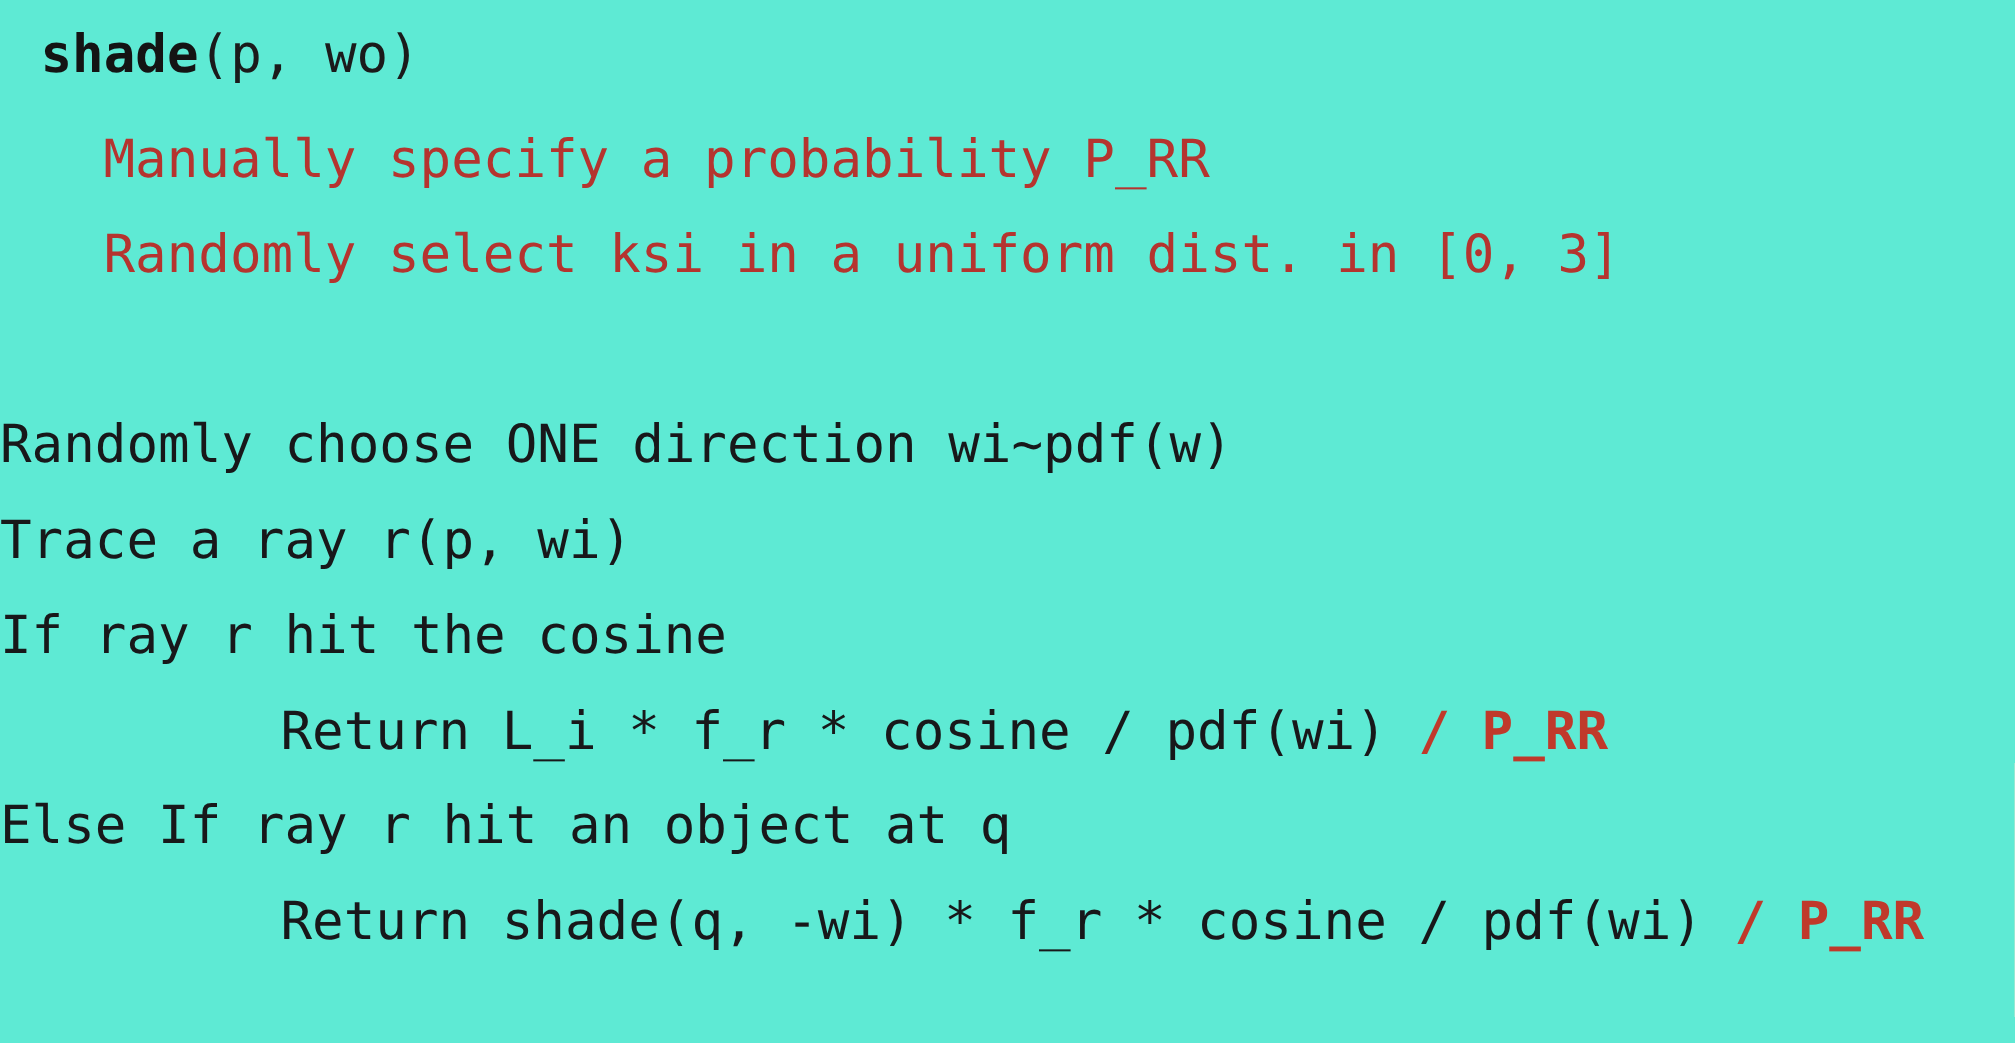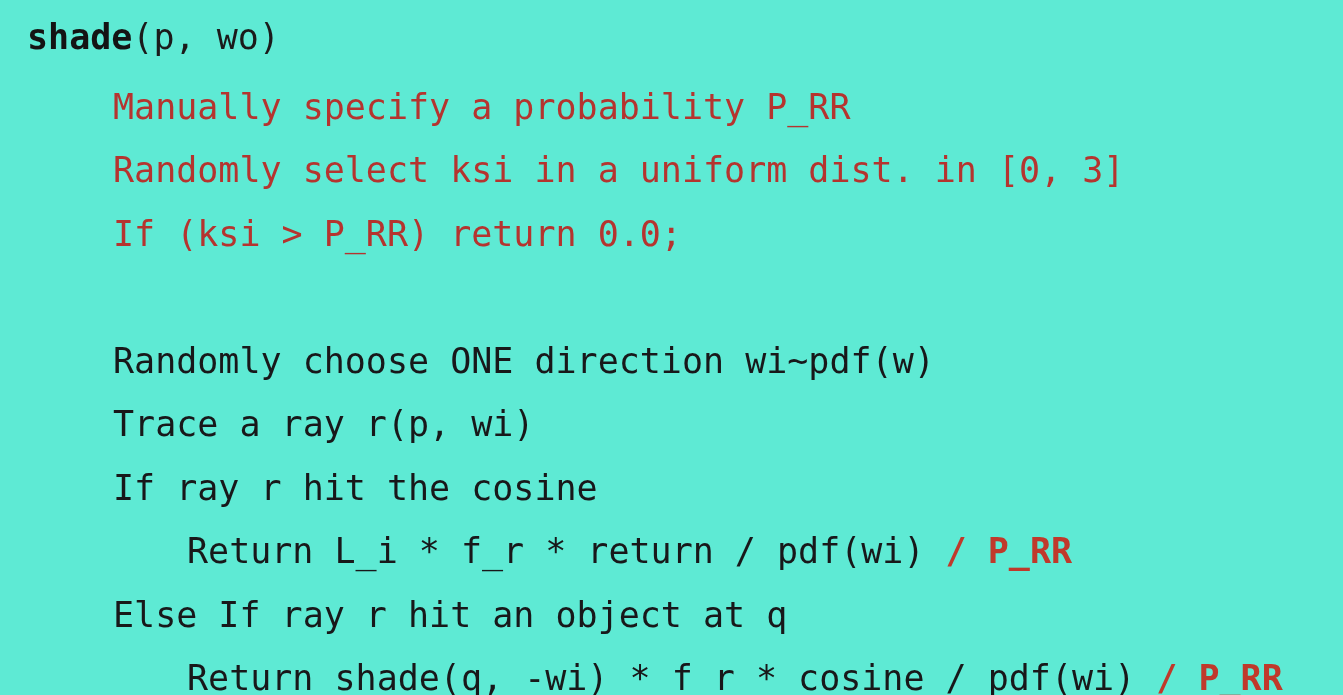--- a/index.html
+++ b/index.html
@@ -47,30 +47,29 @@
     font-weight: 700;
     color: #141414;
   }
   .line-sig .fn-args {
     font-weight: 400;
     color: #1b1b1b;
   }
   
   .line-red {
     color: #b5342f;
-    padding-left: 113px;
+    padding-left: 69px;
   }
   
   .line-blank {
     height: 63.5px;
   }
   
   .line-dark {
     color: #18181a;
-    padding-left: 113px;
   }
   
   .line-dark.indent-2 {
     padding-left: 187px;
   }
   
   .prr-emph {
     color: #c0392b;
     font-weight: 700;
   }
@@ -78,28 +77,27 @@
 </head>
 <body>
 
 <div class="slide">
   <div class="code-block">
 
     <div class="code-line line-sig"><span class="fn-name">shade</span><span class="fn-args">(p, wo)</span></div>
 
     <div class="code-line line-red">Manually specify a probability P_RR</div>
     <div class="code-line line-red">Randomly select ksi in a uniform dist. in [0, 3]</div>
-    <div class="code-line line-red">If (ksi &gt; P_RR) return 0.0;</div>
 
     <div class="code-line line-blank"></div>
 
     <div class="code-line line-dark">Randomly choose ONE direction wi~pdf(w)</div>
     <div class="code-line line-dark">Trace a ray r(p, wi)</div>
     <div class="code-line line-dark">If ray r hit the cosine</div>
 
-    <div class="code-line line-dark indent-2"><span>Return L_i * f_r * return / pdf(wi) </span><span class="prr-emph">/ P_RR</span></div>
+    <div class="code-line line-dark indent-2"><span>Return L_i * f_r * cosine / pdf(wi) </span><span class="prr-emph">/ P_RR</span></div>
 
     <div class="code-line line-dark">Else If ray r hit an object at q</div>
 
     <div class="code-line line-dark indent-2"><span>Return shade(q, -wi) * f_r * cosine / pdf(wi) </span><span class="prr-emph">/ P_RR</span></div>
 
   </div>
 </div>
 
 </body></html>

